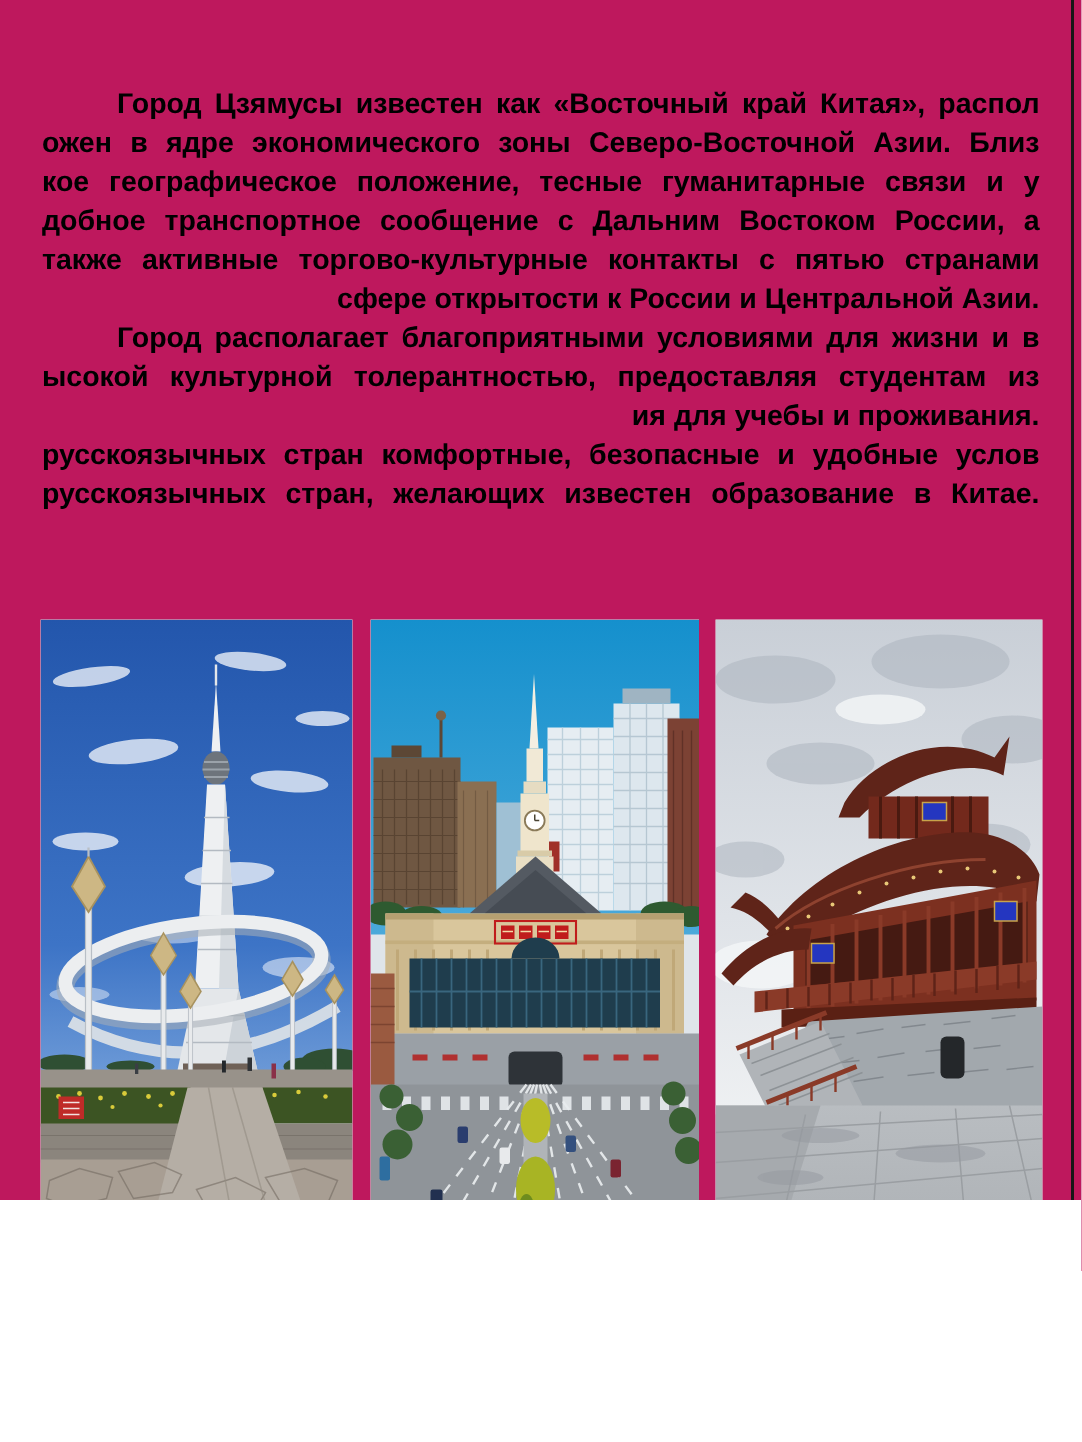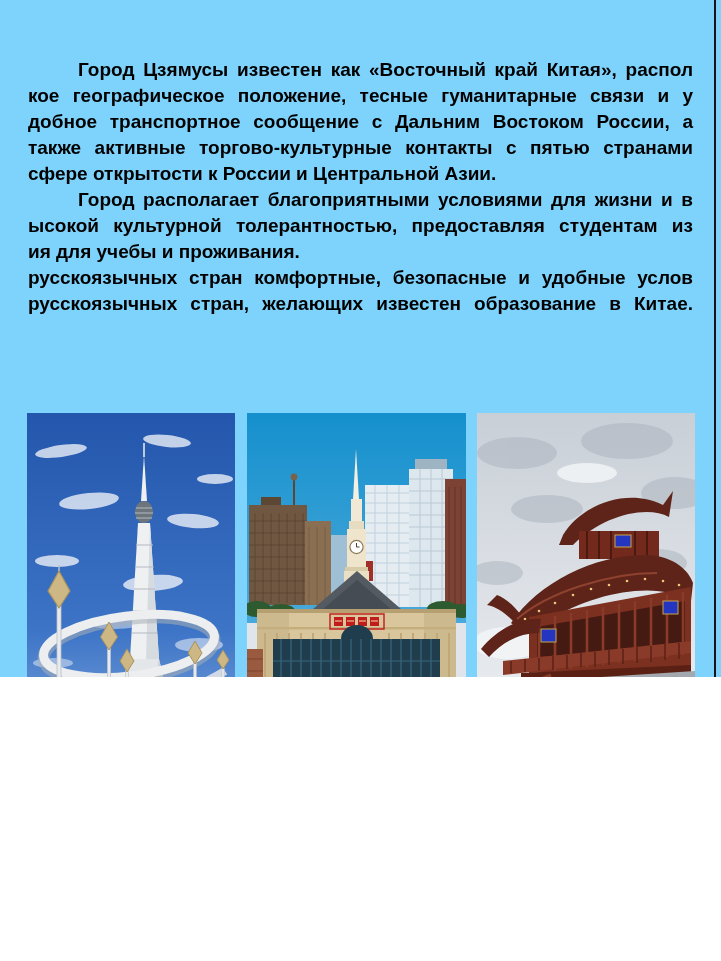--- a/index.html
+++ b/index.html
@@ -1,45 +1,46 @@
 <!DOCTYPE html>
 <html><head>
 <meta charset="utf-8">
 <style>
   html,body{margin:0;padding:0;background:#fff;}
   *{box-sizing:border-box;}
   .slide{
-    position:relative;width:721px;height:677px;background:#7dd3fc;overflow:hidden;
+    position:relative;width:721px;height:800px;background:#be185d;overflow:hidden;
     font-family:"Liberation Sans","DejaVu Sans",sans-serif;
   }
   .text-block{
     position:absolute;left:28px;top:57px;width:665px;z-index:3;
     color:#000;font-weight:700;font-size:19px;line-height:26px;
   }
   .para{margin:0;}
-  .line{white-space:normal;}
+  .line{white-space:normal;text-align:right;}
   .line.indent{text-indent:50px;}
   .line.just{text-align:justify;text-align-last:justify;}
   .photo{position:absolute;top:413px;height:467px;z-index:2;background:#dfe5ea;overflow:hidden;}
   .photo svg{display:block;width:100%;height:100%;}
   #photo1{left:27px;width:208px;}
   #photo2{left:247px;width:219px;}
   #photo3{left:477px;width:218px;}
   .waves{position:absolute;left:0;top:810px;width:721px;height:145px;z-index:1;}
   .border-right{position:absolute;left:714px;top:0;width:2px;height:957px;background:#161616;z-index:5;}
   .border-bottom{position:absolute;left:0;top:954px;width:721px;height:3px;background:#161616;z-index:5;}
 </style>
 </head>
 <body>
 
 <div class="slide">
 
   <div class="text-block">
       <div class="para">
         <div class="line indent just">Город Цзямусы известен как «Восточный край Китая», распол</div>
+        <div class="line just">ожен в ядре экономического зоны Северо-Восточной Азии. Близ</div>
         <div class="line just">кое географическое положение, тесные гуманитарные связи и у</div>
         <div class="line just">добное транспортное сообщение с Дальним Востоком России, а</div>
         <div class="line just">также активные торгово-культурные контакты с пятью странами</div>
         <div class="line">сфере открытости к России и Центральной Азии.</div>
       </div>
       <div class="para">
         <div class="line indent just">Город располагает благоприятными условиями для жизни и в</div>
         <div class="line just">ысокой культурной толерантностью, предоставляя студентам из</div>
         <div class="line">ия для учебы и проживания.</div>
         <div class="line just">русскоязычных стран комфортные, безопасные и удобные услов</div>

